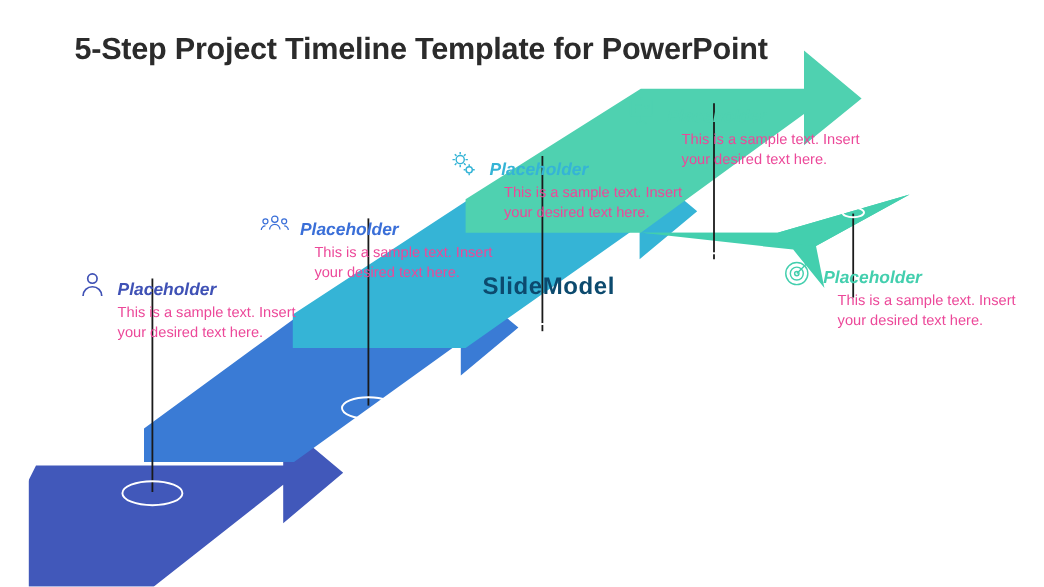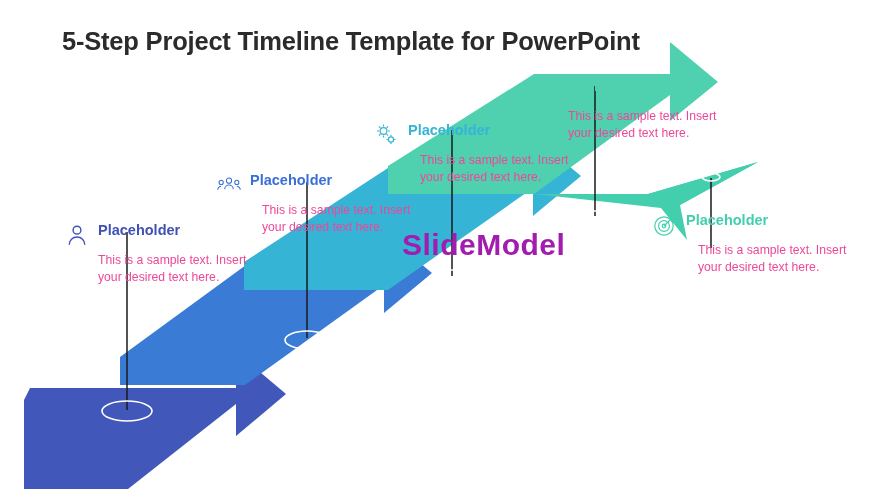--- a/index.html
+++ b/index.html
@@ -36,23 +36,24 @@
     position: absolute;
     left: 0; top: 0;
     width: 870px;
     height: 489px;
   }
   .step-block {
     position: absolute;
   }
   .step-head {
     display: flex;
-    align-items: flex-start;
+    align-items: flex-end;
     gap: 8px;
     height: 28px;
+    font-style: italic;
   }
   .step-icon {
     width: 26px;
     height: 26px;
     flex: 0 0 26px;
     display: block;
   }
   .step-title {
     font-size: 14.5px;
     font-weight: bold;
@@ -65,23 +66,23 @@
     width: 160px;
     margin-top: 2px;
   }
   .step-text-indent {
     margin-left: 34px;
   }
   #watermark {
     position: absolute;
     left: 378px;
     top: 228px;
-    font-size: 30px;
+    font-size: 20px;
     font-weight: bold;
-    color: #a21caf;
+    color: #0c4a6e;
     letter-spacing: 0.5px;
     user-select: none;
   }
 </style>
 </head>
 <body>
 
 <div id="slide">
 
   <div id="title">5-Step Project Timeline Template for PowerPoint</div>

